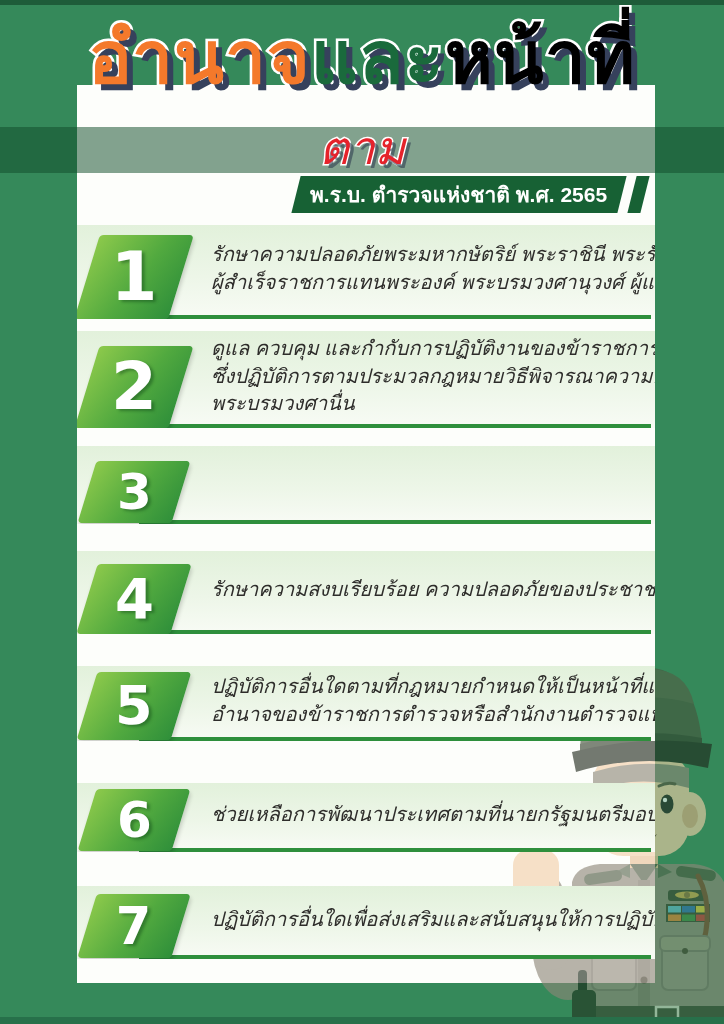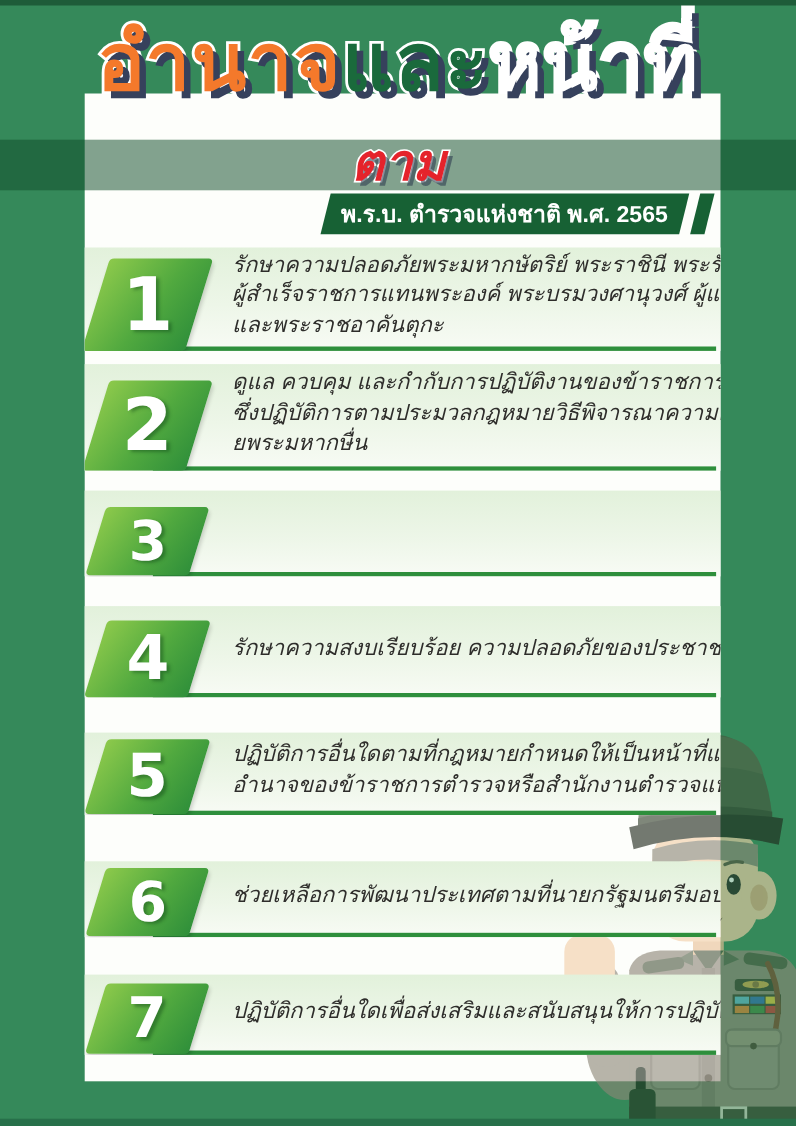--- a/index.html
+++ b/index.html
@@ -13,24 +13,24 @@
   .officer{position:absolute;left:480px;top:640px;width:244px;height:384px;opacity:0.62;z-index:2;}
 
   .tam-band{position:absolute;left:0;top:127px;width:100%;height:46px;background:rgba(18,77,43,0.52);z-index:2;}
 
   .title{position:absolute;left:0;top:18px;width:100%;text-align:center;z-index:4;
          font-size:73px;font-weight:800;letter-spacing:1px;white-space:nowrap;line-height:1.1;
          -webkit-text-stroke:5px #ffffff;paint-order:stroke fill;
          text-shadow:6px 6px 0 #36415c;}
   .t-orange{color:#f4792b;}
   .t-green{color:#1a6a3c;text-align:right;}
-  .t-red{color:#ffffff;}
+  .t-red{color:#000000;}
 
   .tam{position:absolute;left:0;top:123px;width:100%;text-align:center;z-index:4;
-       font-size:46px;font-weight:700;font-style:italic;color:#e5232b;line-height:1.1;
+       font-size:46px;font-weight:400;font-style:italic;color:#e5232b;line-height:1.1;
        -webkit-text-stroke:3px #ffffff;paint-order:stroke fill;
        text-shadow:4px 4px 0 rgba(40,52,75,0.55);}
 
   .law-banner{position:absolute;left:296px;top:176px;width:326px;height:37px;background:#176134;
               transform:skewX(-14deg);z-index:3;display:flex;align-items:center;justify-content:center;}
   .law-banner .unskew{transform:skewX(14deg);color:#ffffff;font-weight:bold;font-size:21px;white-space:nowrap;}
   .law-sliver{position:absolute;left:632px;top:176px;width:13px;height:37px;background:#176134;
               transform:skewX(-14deg);z-index:3;}
 
   .rows{position:absolute;left:77px;top:85px;width:578px;height:898px;z-index:3;}
@@ -140,32 +140,31 @@
 
   <div class="rows" id="rows">
       <div class="row" style="top: 140px; height: 94px;">
     <div class="row-line"></div>
     <div class="badge" style="top: 10px; height: 84px;">
       <span class="num" style="font-size: 67px;">1</span>
     </div>
     <div class="row-text">
           <div>รักษาความปลอดภัยพระมหากษัตริย์ พระราชินี พระรัชทายาท</div>
           <div>ผู้สำเร็จราชการแทนพระองค์ พระบรมวงศานุวงศ์ ผู้แทนพระองค์</div>
-          <div>และพระราชอาคันตุกะ</div>
         </div>
   </div>
       <div class="row" style="top: 246px; height: 97px;">
     <div class="row-line"></div>
     <div class="badge" style="top: 15px; height: 82px;">
       <span class="num" style="font-size: 66px;">2</span>
     </div>
     <div class="row-text">
           <div>ดูแล ควบคุม และกำกับการปฏิบัติงานของข้าราชการตำรวจ</div>
           <div>ซึ่งปฏิบัติการตามประมวลกฎหมายวิธีพิจารณาความอาญา</div>
-          <div>ยพระมหากษื่น</div>
+          <div>พระบรมวงศานื่น</div>
         </div>
   </div>
       <div class="row" style="top: 361px; height: 78px;">
     <div class="row-line"></div>
     <div class="badge" style="top: 15px; height: 62px;">
       <span class="num" style="font-size: 50px;">3</span>
     </div>
   </div>
       <div class="row" style="top: 466px; height: 83px;">
     <div class="row-line"></div>

